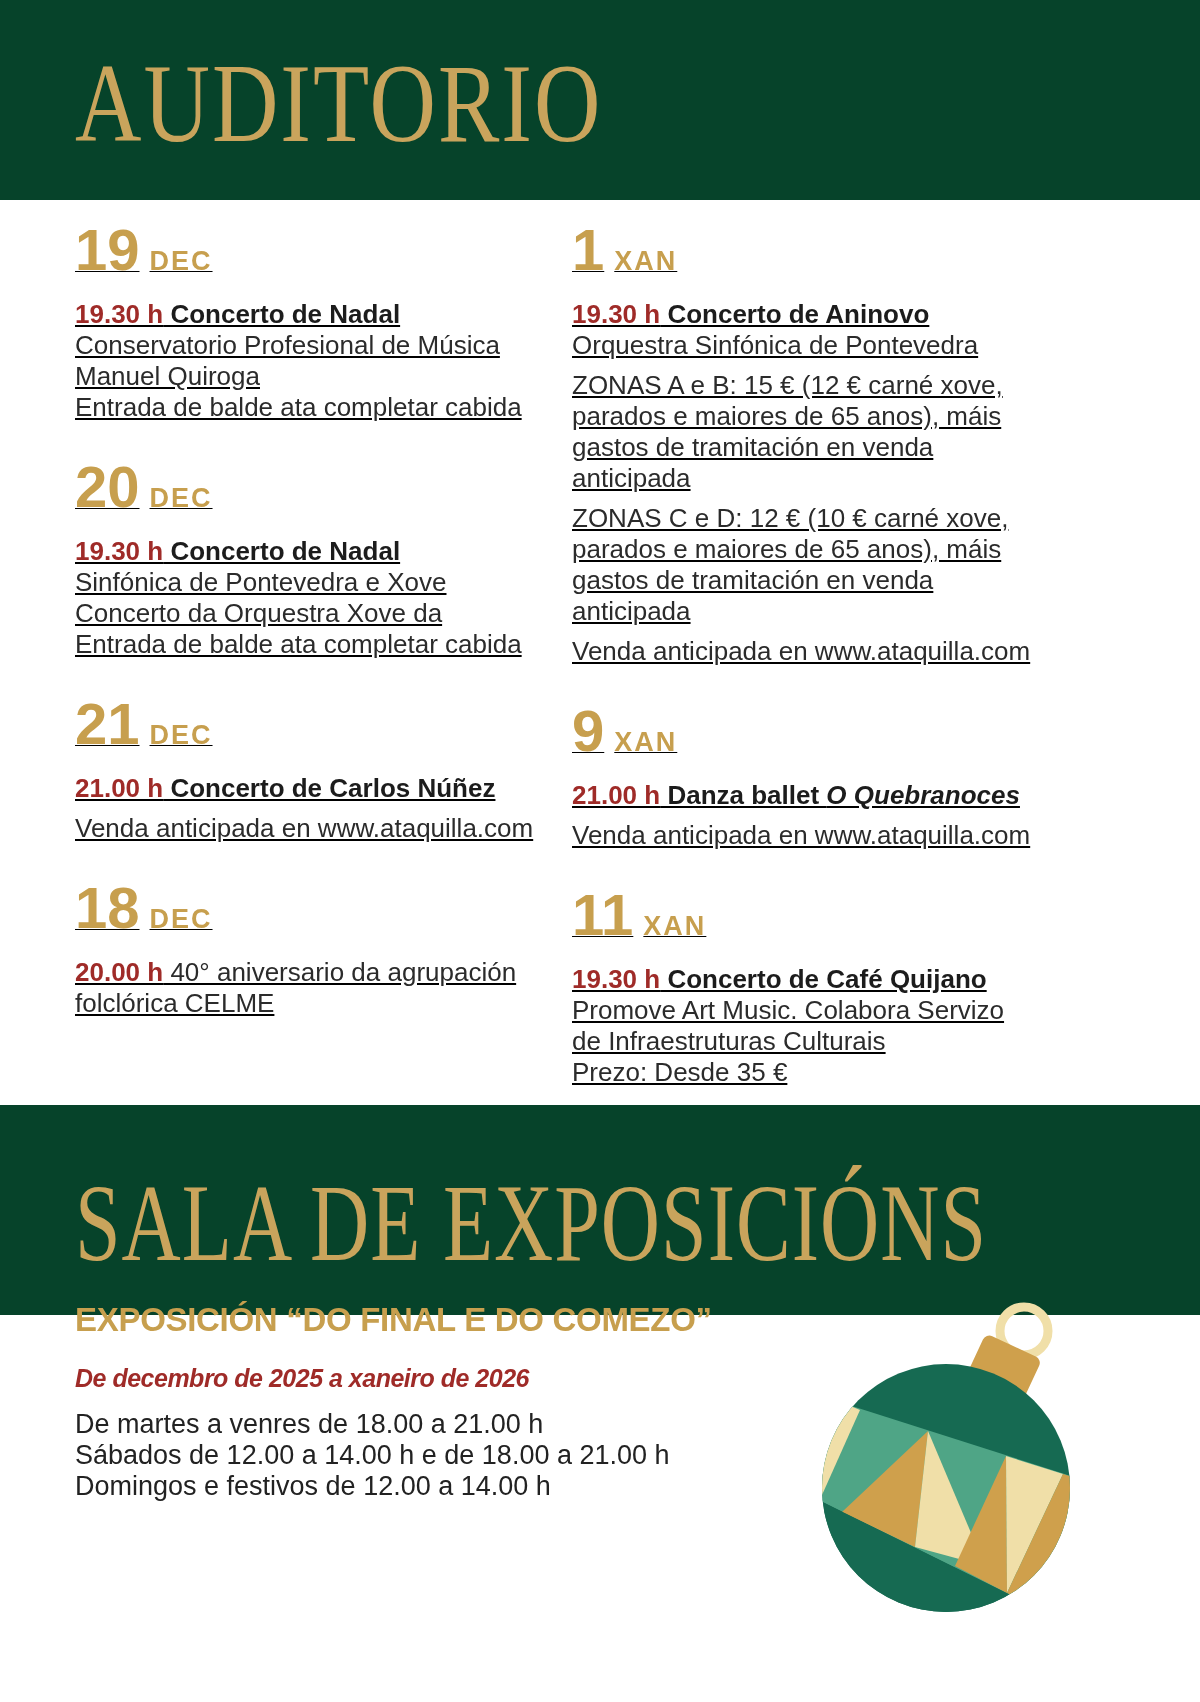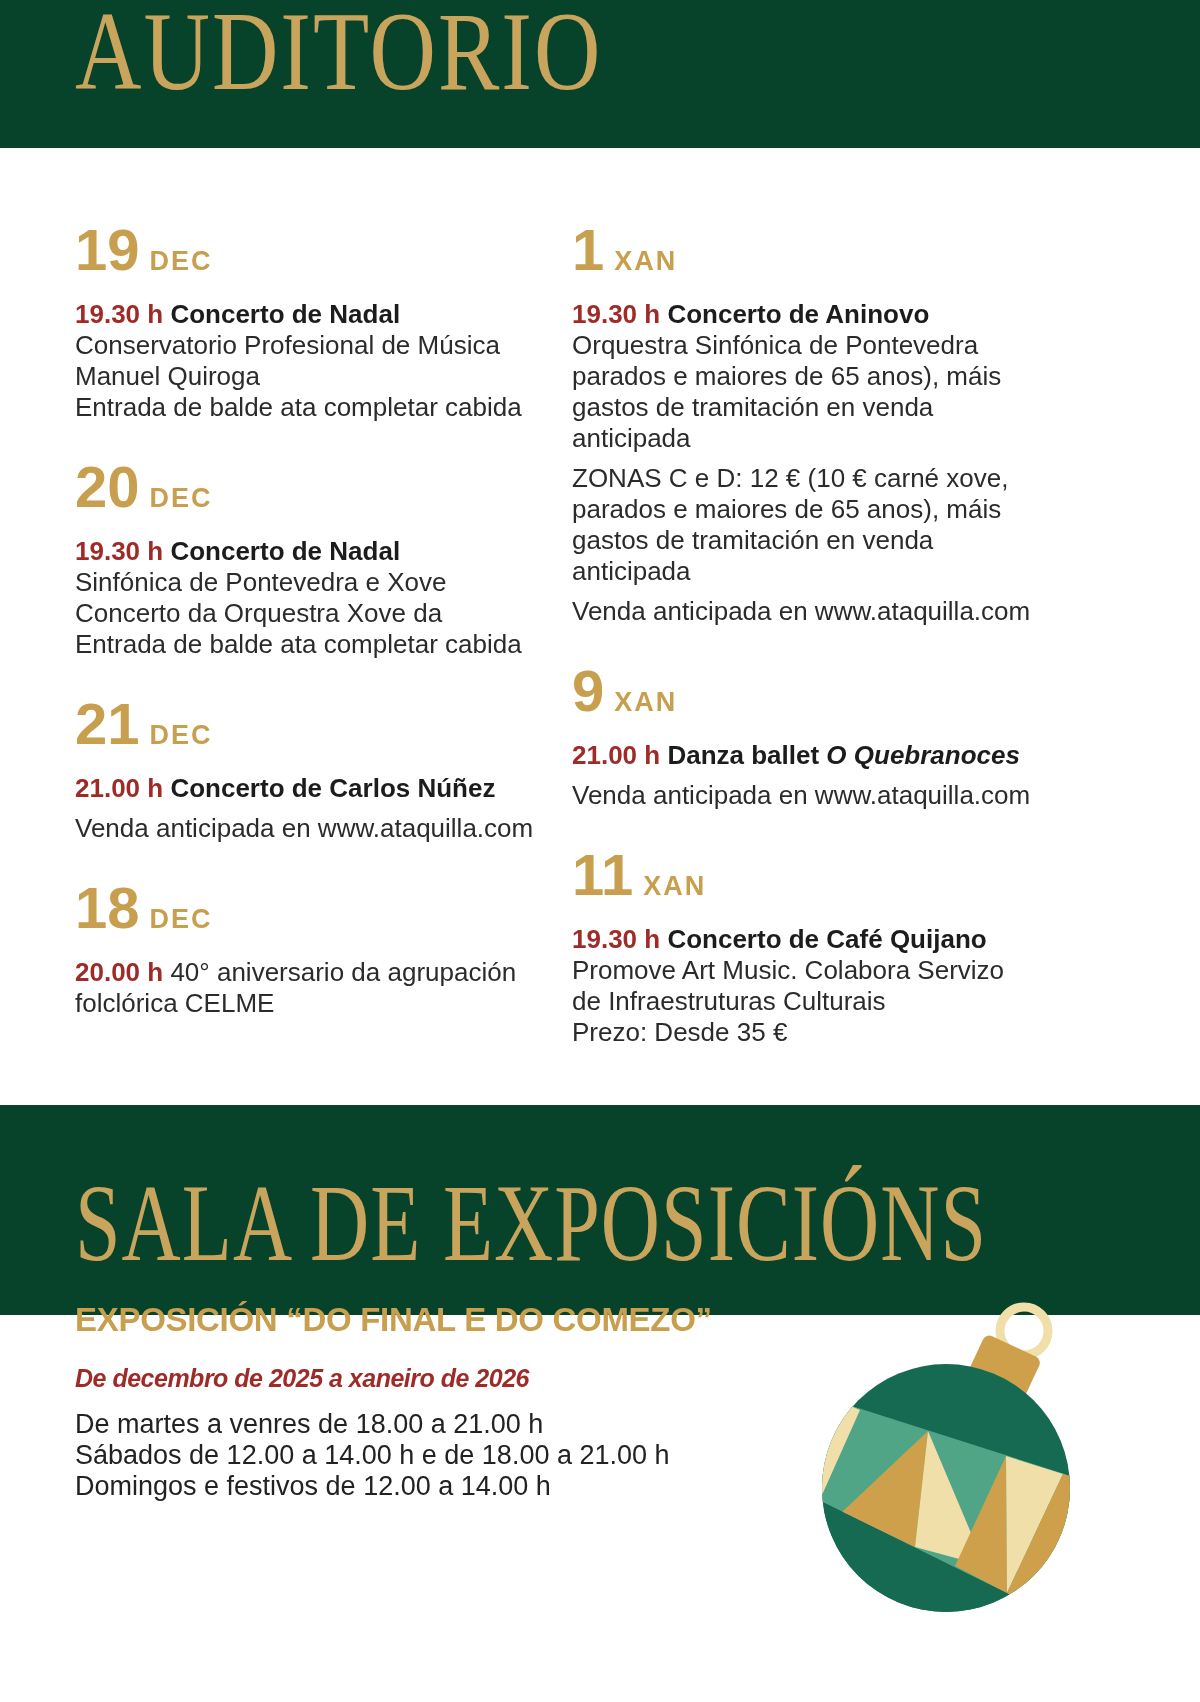--- a/index.html
+++ b/index.html
@@ -4,37 +4,37 @@
 <style>
   html,body{margin:0;padding:0;}
   body{
     width:1200px;height:1702px;position:relative;overflow:hidden;
     background:#ffffff;
     font-family:"Liberation Sans", sans-serif;
     -webkit-font-smoothing:antialiased;
   }
   
   .banner{position:absolute;left:0;width:1200px;background:var(--green);}
-  .banner-1{top:0;height:148px;}
+  .banner-1{top:0;height:200px;}
   .banner-2{top:1105px;height:210px;}
   .banner-title{
     position:absolute;left:75px;bottom:32px;
     font-family:"Liberation Serif", serif;
     font-weight:400;color:var(--gold);
     transform-origin:left bottom;white-space:nowrap;
   }
   .banner-1 .banner-title{font-size:92px;letter-spacing:2px;transform:scaleY(1.22);}
   .banner-2 .banner-title{font-size:82px;letter-spacing:1px;bottom:28px;transform:scaleY(1.34);}
 
   
   .columns{position:absolute;top:222px;left:75px;width:1070px;display:flex;}
   .col{display:flex;flex-direction:column;}
   .col-left{width:497px;}
   .col-right{width:573px;}
-  .event{margin-bottom:36px;}
+  .event{margin-bottom:36px;text-decoration:underline;}
   .date-line{line-height:56px;margin-bottom:6px;white-space:nowrap;}
   .date-num{font-size:58px;font-weight:700;color:var(--gold2);letter-spacing:0;}
   .date-month{font-size:27px;font-weight:700;color:var(--gold2);letter-spacing:2px;margin-left:10px;}
   .heading{font-size:26px;line-height:31px;white-space:nowrap;color:#1c1c1c;}
   .seg-time{font-weight:700;color:var(--red);}
   .seg-bold{font-weight:700;color:#1c1c1c;}
   .seg-bolditalic{font-weight:700;font-style:italic;color:#1c1c1c;}
   .seg-regular{font-weight:400;color:#2b2b2b;}
   .line{font-size:26px;line-height:31px;color:#2b2b2b;white-space:nowrap;}
   .line.gap{margin-top:9px;}
@@ -81,20 +81,21 @@
         <div class="date-line"><span class="date-num">18</span><span class="date-month">DEC</span></div>
         <div class="heading"><span class="seg-time">20.00 h</span><span class="seg-regular"> 40° aniversario da agrupación</span></div>
         <div class="line">folclórica CELME</div>
       </div>
     </div>
   <div class="col col-right">
       <div class="event">
         <div class="date-line"><span class="date-num">1</span><span class="date-month">XAN</span></div>
         <div class="heading"><span class="seg-time">19.30 h</span><span class="seg-bold"> Concerto de Aninovo</span></div>
         <div class="line">Orquestra Sinfónica de Pontevedra</div>
+        <div class="line gap">ZONAS A e B: 15 € (12 € carné xove,</div>
         <div class="line">parados e maiores de 65 anos), máis</div>
         <div class="line">gastos de tramitación en venda</div>
         <div class="line">anticipada</div>
         <div class="line gap">ZONAS C e D: 12 € (10 € carné xove,</div>
         <div class="line">parados e maiores de 65 anos), máis</div>
         <div class="line">gastos de tramitación en venda</div>
         <div class="line">anticipada</div>
         <div class="line gap">Venda anticipada en www.ataquilla.com</div>
       </div>
       <div class="event">

